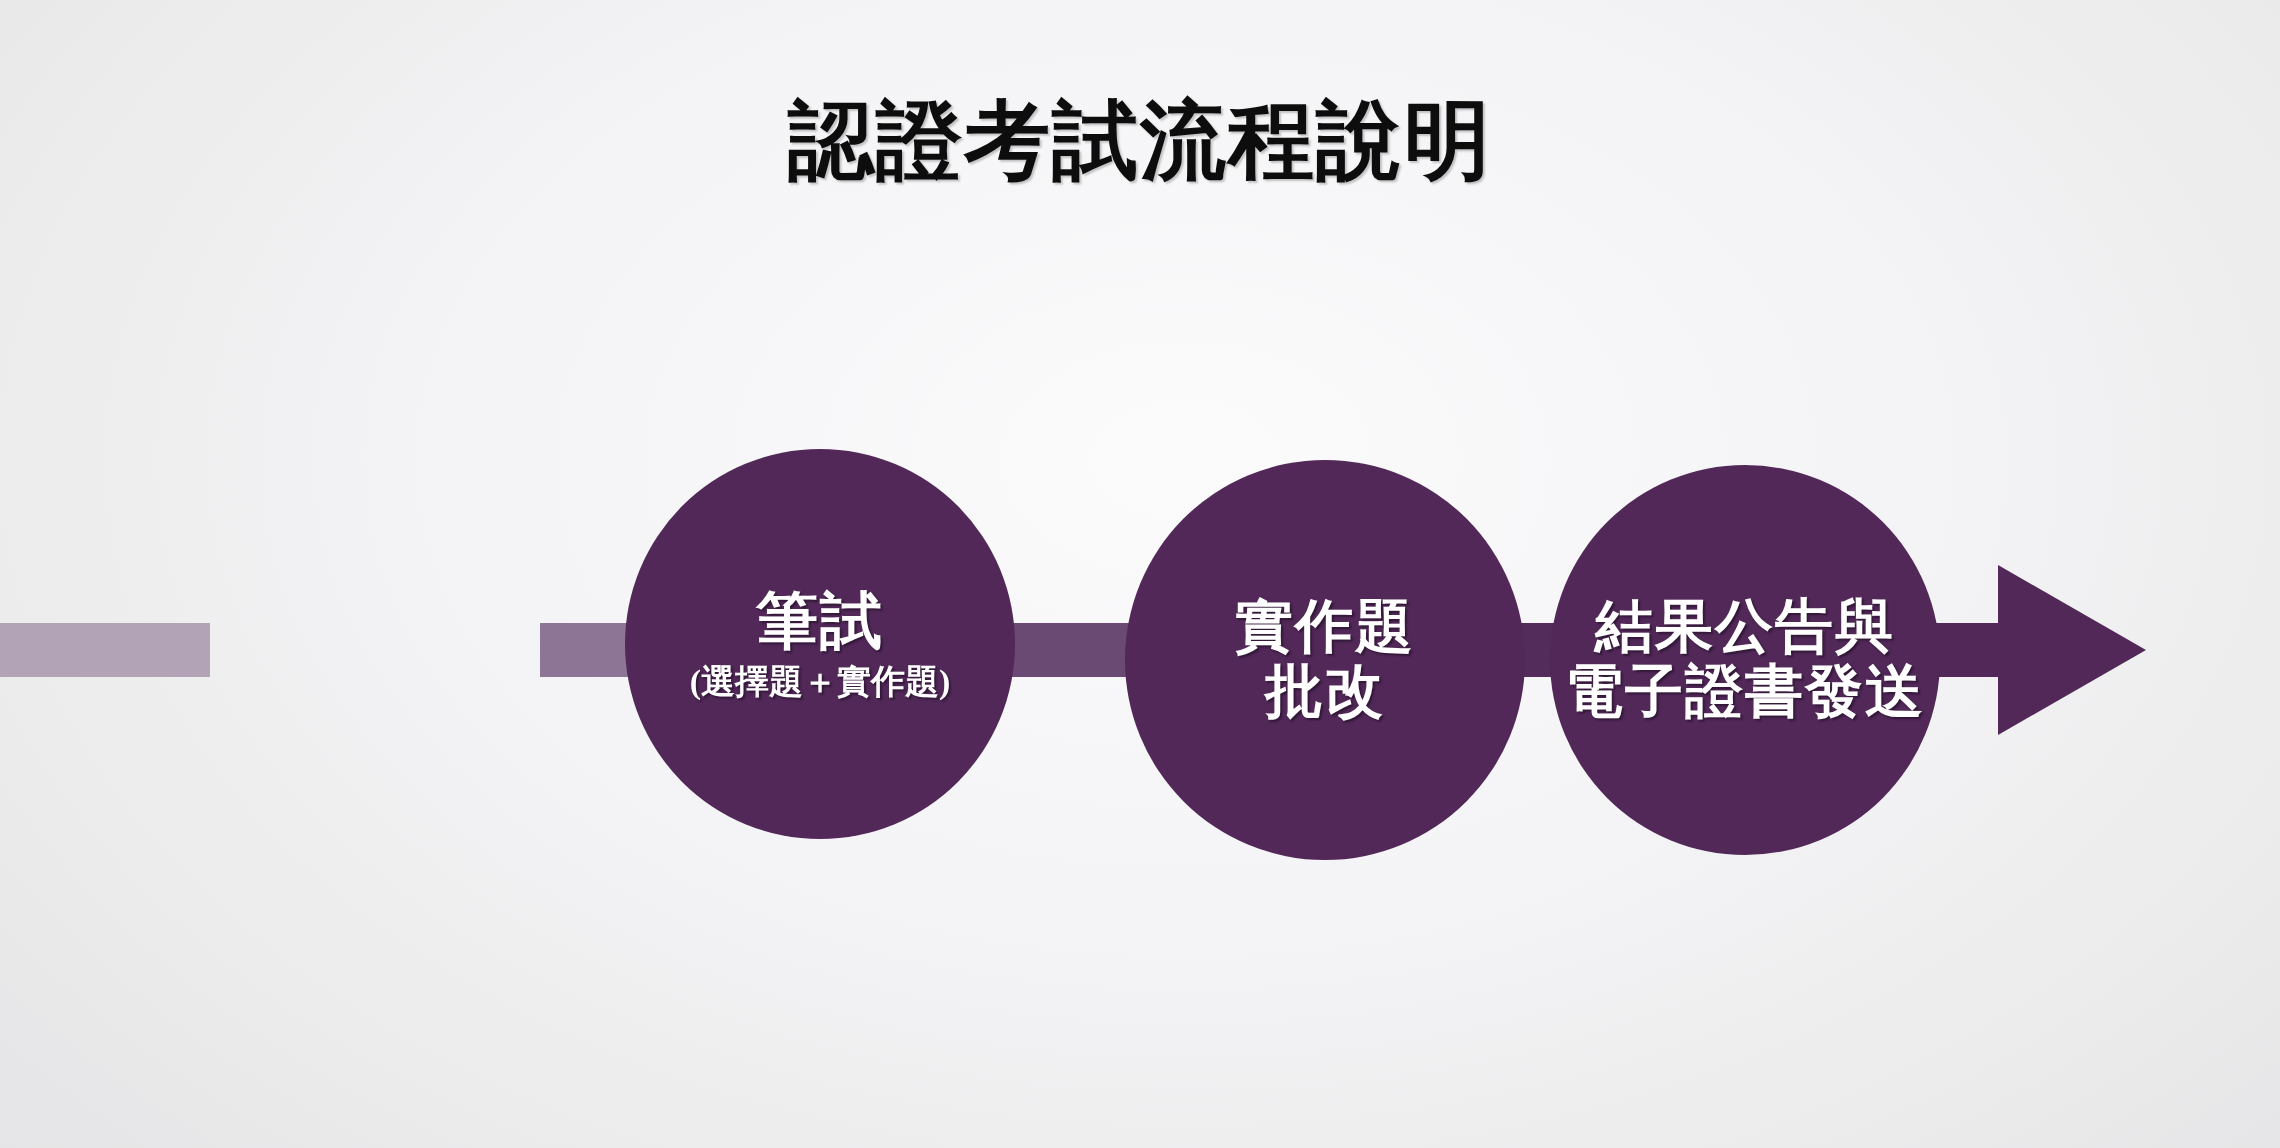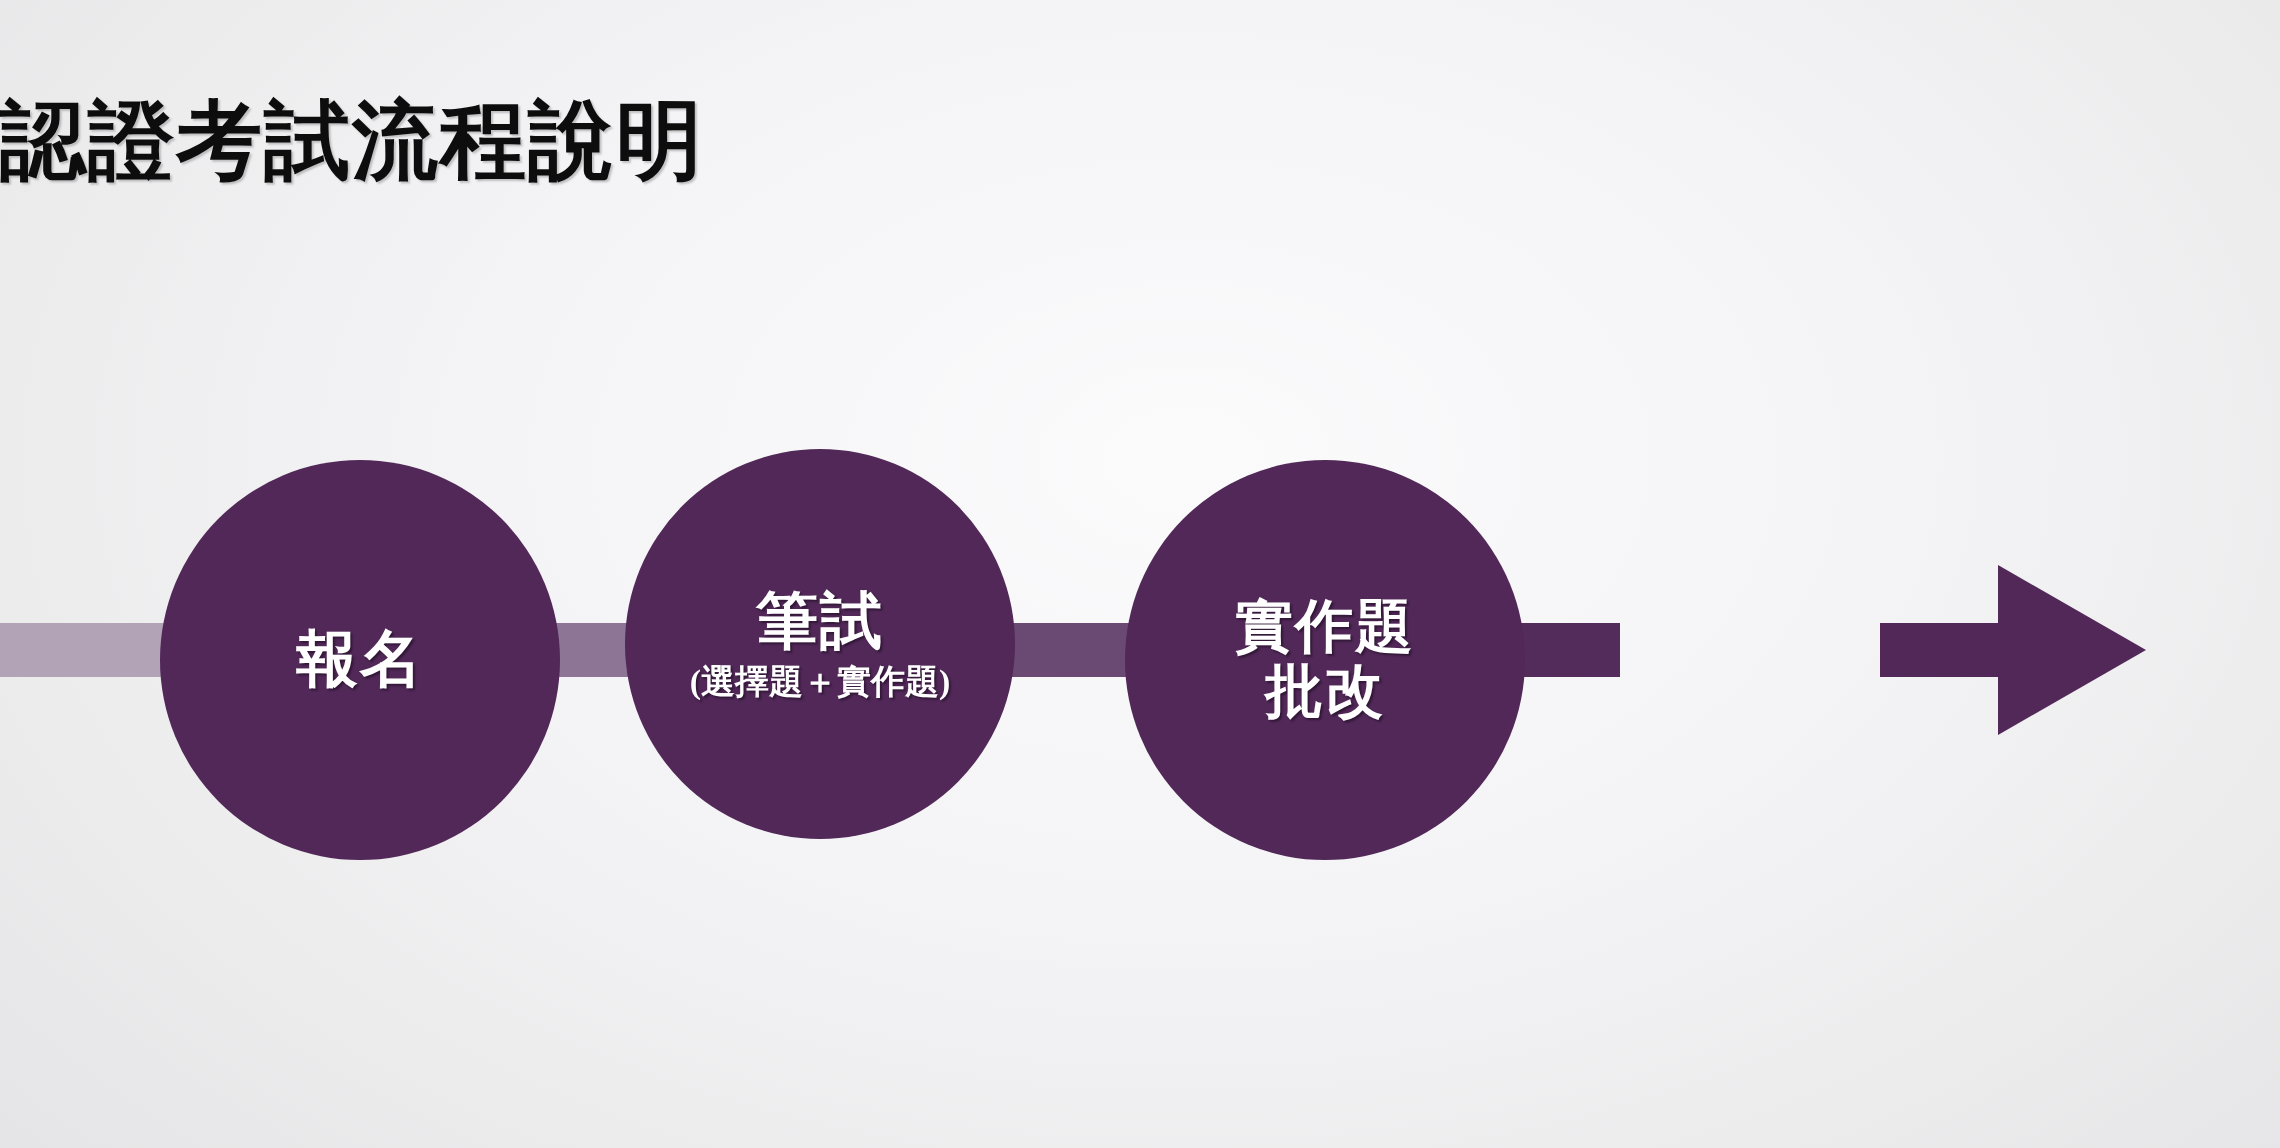--- a/index.html
+++ b/index.html
@@ -22,20 +22,21 @@
       radial-gradient(ellipse 1700px 1100px at 52% 40%, #fbfbfc 0%, #f4f4f6 42%, #ececed 70%, #e3e3e5 100%);
     overflow: hidden;
   }
 
   
   #title {
     position: absolute;
     left: 0;
     top: 96px;
     width: 2280px;
+    text-align: center;
     font-size: 86px;
     line-height: 1.05;
     font-weight: bold;
     color: #0d0d0d;
     letter-spacing: 2px;
     text-shadow: 2px 2px 2px rgba(130,130,135,0.45);
     white-space: nowrap;
   }
 
   
@@ -127,35 +128,36 @@
   <div id="flow">
 
     <div class="bar bar-0"></div>
     <div class="bar bar-1"></div>
     <div class="bar bar-2"></div>
     <div class="bar bar-3"></div>
 
     <div class="arrow-tail"></div>
     <div class="arrow-head"></div>
 
-    <div class="node node-0">
-      <div class="node-main">
-        <span class="node-line">報名</span>
-      </div>
-    </div>
 
     <div class="node node-1">
       <div class="node-main">
         <span class="node-line">筆試</span>
       </div>
       <div class="node-sub">(選擇題＋實作題)</div>
     </div>
 
     <div class="node node-2">
       <div class="node-main two-line">
         <span class="node-line">實作題</span>
         <span class="node-line">批改</span>
       </div>
     </div>
 
+    <div class="node node-3">
+      <div class="node-main two-line">
+        <span class="node-line">結果公告與</span>
+        <span class="node-line">電子證書發送</span>
+      </div>
+    </div>
 
   </div>
 </div>
 
 </body></html>

